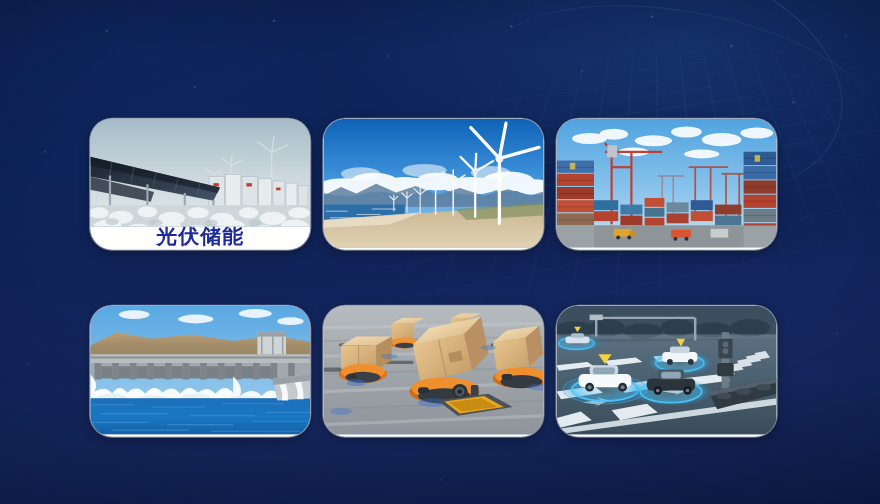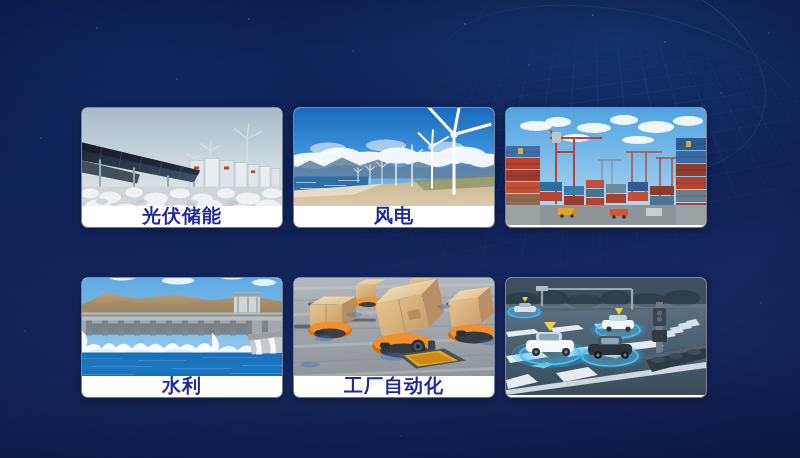--- a/index.html
+++ b/index.html
@@ -84,21 +84,21 @@
     display: grid;
     grid-template-columns: repeat(3, 200px);
     grid-template-rows: 155px 155px;
     column-gap: 12px;
     row-gap: 15px;
   }
 
   .card {
     position: relative;
     background: #ffffff;
-    border-radius: 6px;
+    border-radius: 20px;
     overflow: hidden;
     box-shadow: 0 2px 10px rgba(0,0,0,0.35),
                 0 0 0 1px rgba(255,255,255,0.55);
     display: flex;
     flex-direction: column;
     cursor: pointer;
     margin-top: 36px;
   }
 
   .card-thumb {
@@ -326,21 +326,20 @@
 
         <g stroke="#ffffff" stroke-width="3" fill="none" stroke-linecap="round">
           <path d="M160,95 L160,36"></path>
           <path d="M160,36 L134,8"></path>
           <path d="M160,36 L196,26"></path>
           <path d="M160,36 L166,4"></path>
           <circle cx="160" cy="36" r="3.6" fill="#f4f8fa" stroke="none"></circle>
         </g>
       </svg>
     </div>
-    <div class="card-label">风电</div>
   </div>
 
   <div class="card">
     <div class="card-thumb">
       <svg viewBox="0 0 200 117" preserveAspectRatio="xMidYMid slice">
         <defs>
           <linearGradient id="s3sky" x1="0" y1="0" x2="0" y2="1">
             <stop offset="0%" stop-color="#4fa3e0"></stop>
               <stop offset="60%" stop-color="#8fc6ec"></stop>
               <stop offset="100%" stop-color="#cbe2f2"></stop>
@@ -551,21 +550,20 @@
         <g>
           <polygon points="166,66 200,62 200,84 170,86" fill="#c3c9cd"></polygon>
           <polygon points="166,66 200,62 200,68 166,72" fill="#9aa1a6"></polygon>
           <g fill="#ffffff" opacity=".9">
             <path d="M172,72 Q176,80 174,86 L180,86 Q180,78 178,71 Z"></path>
             <path d="M186,70 Q190,79 188,85 L194,85 Q194,77 192,69 Z"></path>
           </g>
         </g>
       </svg>
     </div>
-    <div class="card-label">水利</div>
   </div>
 
   <div class="card">
     <div class="card-thumb">
       <svg viewBox="0 0 200 117" preserveAspectRatio="xMidYMid slice">
         <defs>
           <linearGradient id="s5floor" x1="0" y1="0" x2="0" y2="1">
             <stop offset="0%" stop-color="#b7bcc0"></stop>
               <stop offset="40%" stop-color="#a3a9ad"></stop>
               <stop offset="100%" stop-color="#8e9499"></stop>
@@ -672,21 +670,20 @@
           <polygon points="114,88 144,84 158,92 126,96" fill="#c98c12"></polygon>
         </g>
 
         <g fill="#2f6fd8" opacity=".35">
           <ellipse cx="60" cy="46" rx="8" ry="2.5"></ellipse>
           <ellipse cx="150" cy="38" rx="7" ry="2.2"></ellipse>
           <ellipse cx="16" cy="96" rx="10" ry="3"></ellipse>
         </g>
       </svg>
     </div>
-    <div class="card-label">工厂自动化</div>
   </div>
 
   <div class="card">
     <div class="card-thumb">
       <svg viewBox="0 0 200 117" preserveAspectRatio="xMidYMid slice">
         <defs>
           <linearGradient id="s6road" x1="0" y1="0" x2="0" y2="1">
             <stop offset="0%" stop-color="#5a6e80"></stop>
               <stop offset="45%" stop-color="#49606f"></stop>
               <stop offset="100%" stop-color="#3a4c5a"></stop>

